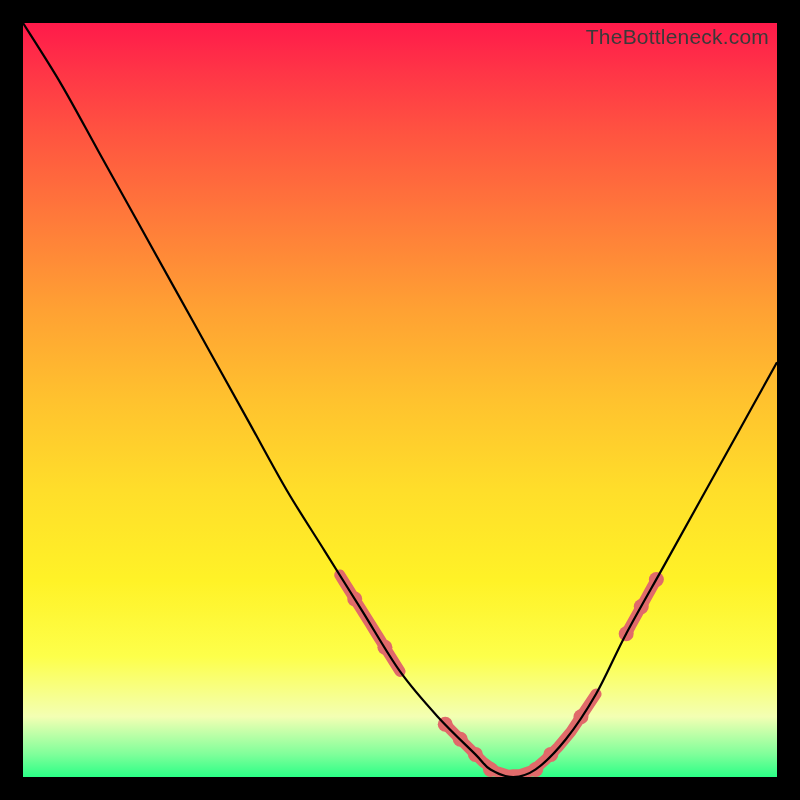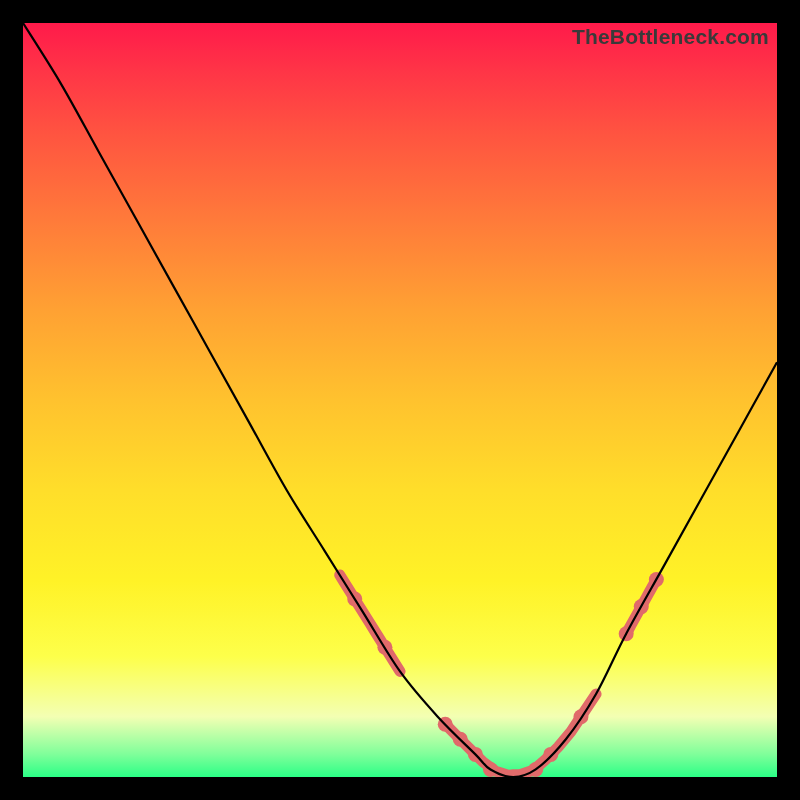--- a/index.html
+++ b/index.html
@@ -47,21 +47,21 @@
       #f3ffb3 92%,
       #7fff9a 97%,
       #2bff86 100%
     );
   }
   .watermark {
     position: absolute;
     top: 2px;
     right: 8px;
     font-size: 21px;
-    font-weight: 700;
+    font-weight: 400;
     color: #3a3a3a;
     letter-spacing: 0.2px;
     z-index: 10;
     font-family: Arial, Helvetica, sans-serif;
   }
   svg.curve {
     position: absolute;
     left: 0;
     top: 0;
     width: 754px;

